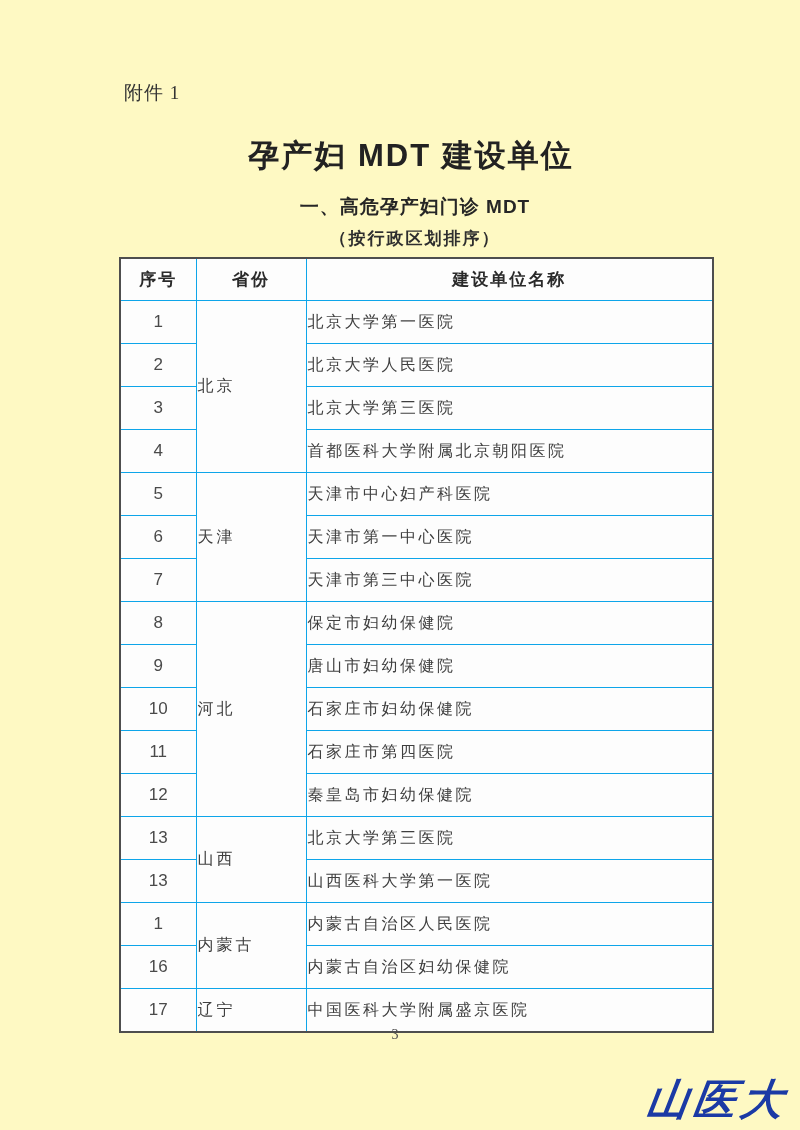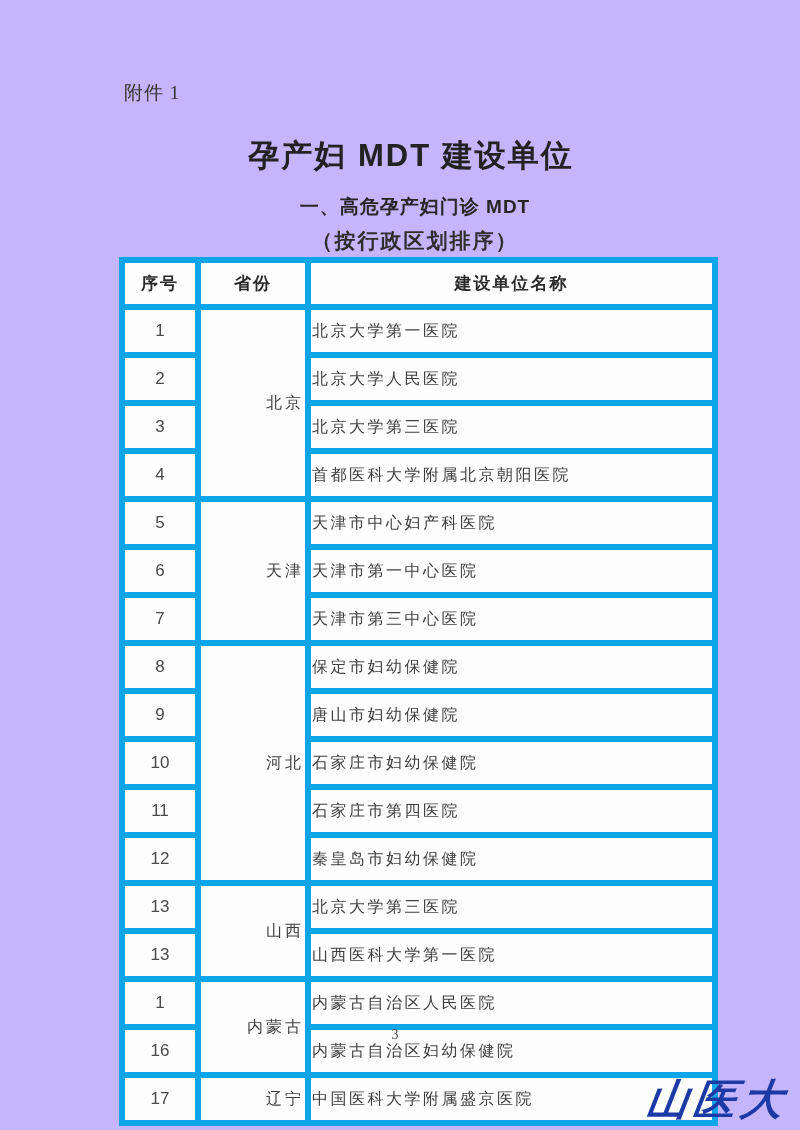--- a/index.html
+++ b/index.html
@@ -4,21 +4,21 @@
 <style>
   html, body {
     margin: 0;
     padding: 0;
     background: #ffffff;
   }
   .page {
     position: relative;
     width: 800px;
     height: 1130px;
-    background: #c4b5fd;
+    background: #fef9c3;
     font-family: "Liberation Serif", serif;
     color: #3a3a3a;
     overflow: hidden;
   }
   .attachment-label {
     position: absolute;
     left: 124px;
     top: 80px;
     font-size: 19px;
     letter-spacing: 1px;
@@ -51,36 +51,36 @@
     font-size: 19px;
     font-weight: bold;
     letter-spacing: 1px;
     color: #262626;
   }
   .sort-note {
     position: absolute;
     left: 0;
     right: 0;
     top: 227px;
-    font-size: 21px;
+    font-size: 17px;
     font-weight: bold;
     letter-spacing: 2px;
     color: #2e2e2e;
   }
   table.mdt-table {
     position: absolute;
     left: 119px;
     top: 257px;
     width: 593px;
     border-collapse: collapse;
     table-layout: fixed;
     border: 2px solid #4e4e4e;
   }
   .mdt-table th, .mdt-table td {
-    border: 6px solid #0ea5e9;
+    border: 1px solid #0ea5e9;
     background: #fdfdfd;
   }
   .mdt-table th {
     height: 39px;
     font-family: "Liberation Sans", sans-serif;
     font-size: 17px;
     font-weight: bold;
     letter-spacing: 2px;
     color: #2a2a2a;
     text-align: center;
@@ -92,21 +92,21 @@
     color: #3f3f3f;
     vertical-align: middle;
   }
   td.cell-index {
     text-align: center;
     font-family: "Liberation Sans", sans-serif;
     font-size: 17px;
     color: #4a4a4a;
   }
   td.cell-province {
-    text-align: right;
+    text-align: left;
     letter-spacing: 3px;
   }
   td.cell-unit {
     text-align: left;
     letter-spacing: 2.5px;
   }
   .page-number {
     position: absolute;
     left: 0;
     right: 10px;

